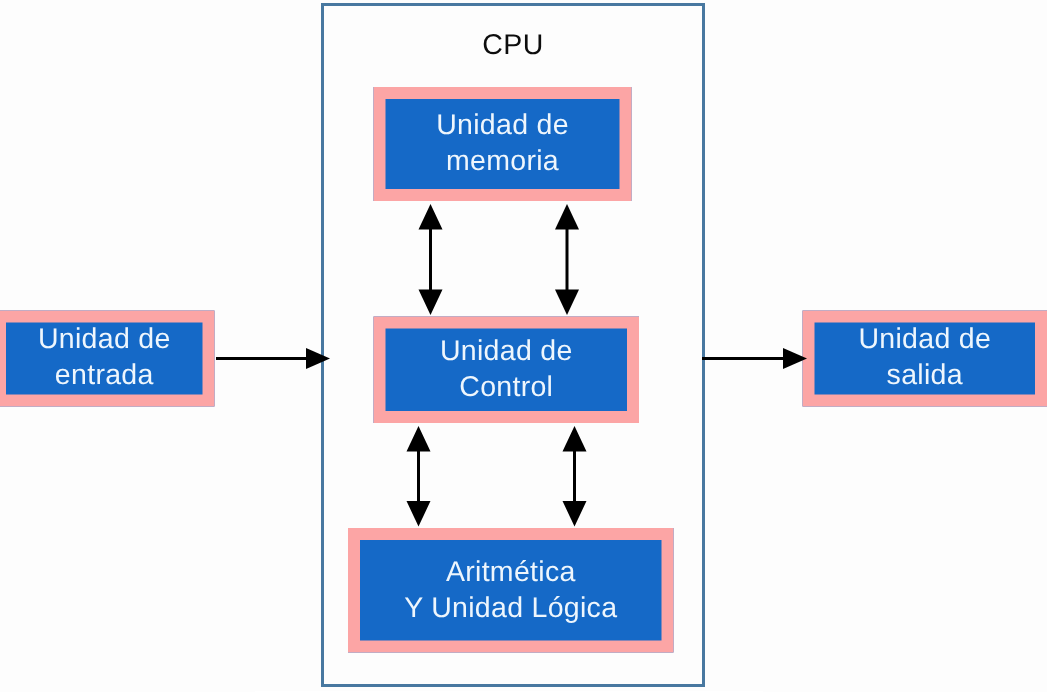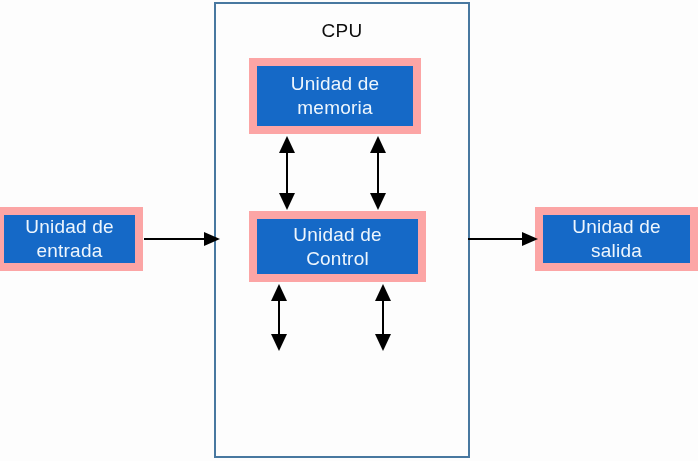--- a/index.html
+++ b/index.html
@@ -84,20 +84,24 @@
   <div class="unit-box" id="box-memory">
     <span class="label">Unidad de
 memoria</span>
   </div>
 
   <div class="unit-box" id="box-control">
     <span class="label">Unidad de
 Control</span>
   </div>
 
+  <div class="unit-box" id="box-alu">
+    <span class="label">Aritmética
+Y Unidad Lógica</span>
+  </div>
 
   <div class="unit-box" id="box-input">
     <span class="label">Unidad de
 entrada</span>
   </div>
 
   <div class="unit-box" id="box-output">
     <span class="label">Unidad de
 salida</span>
   </div>

